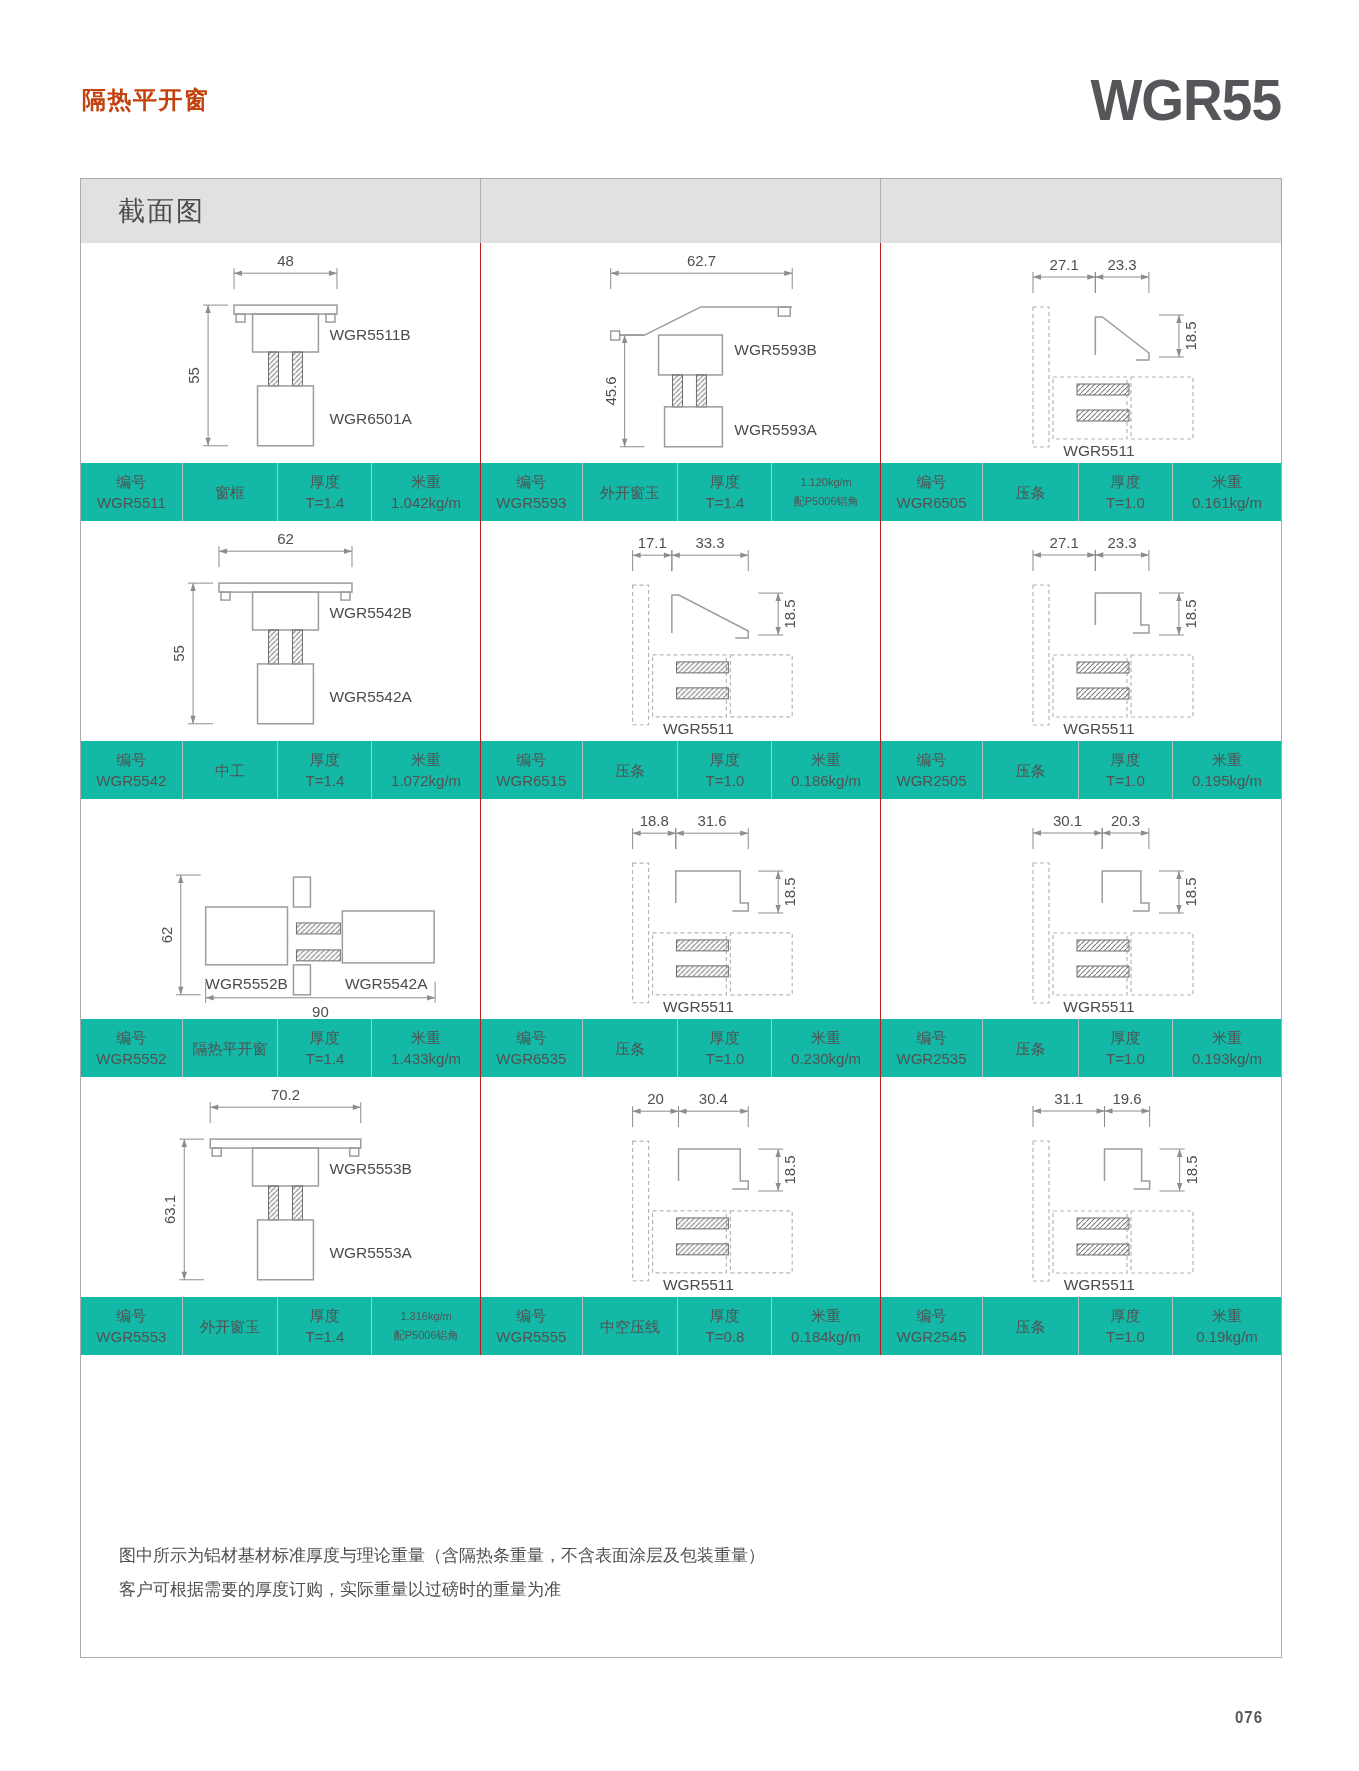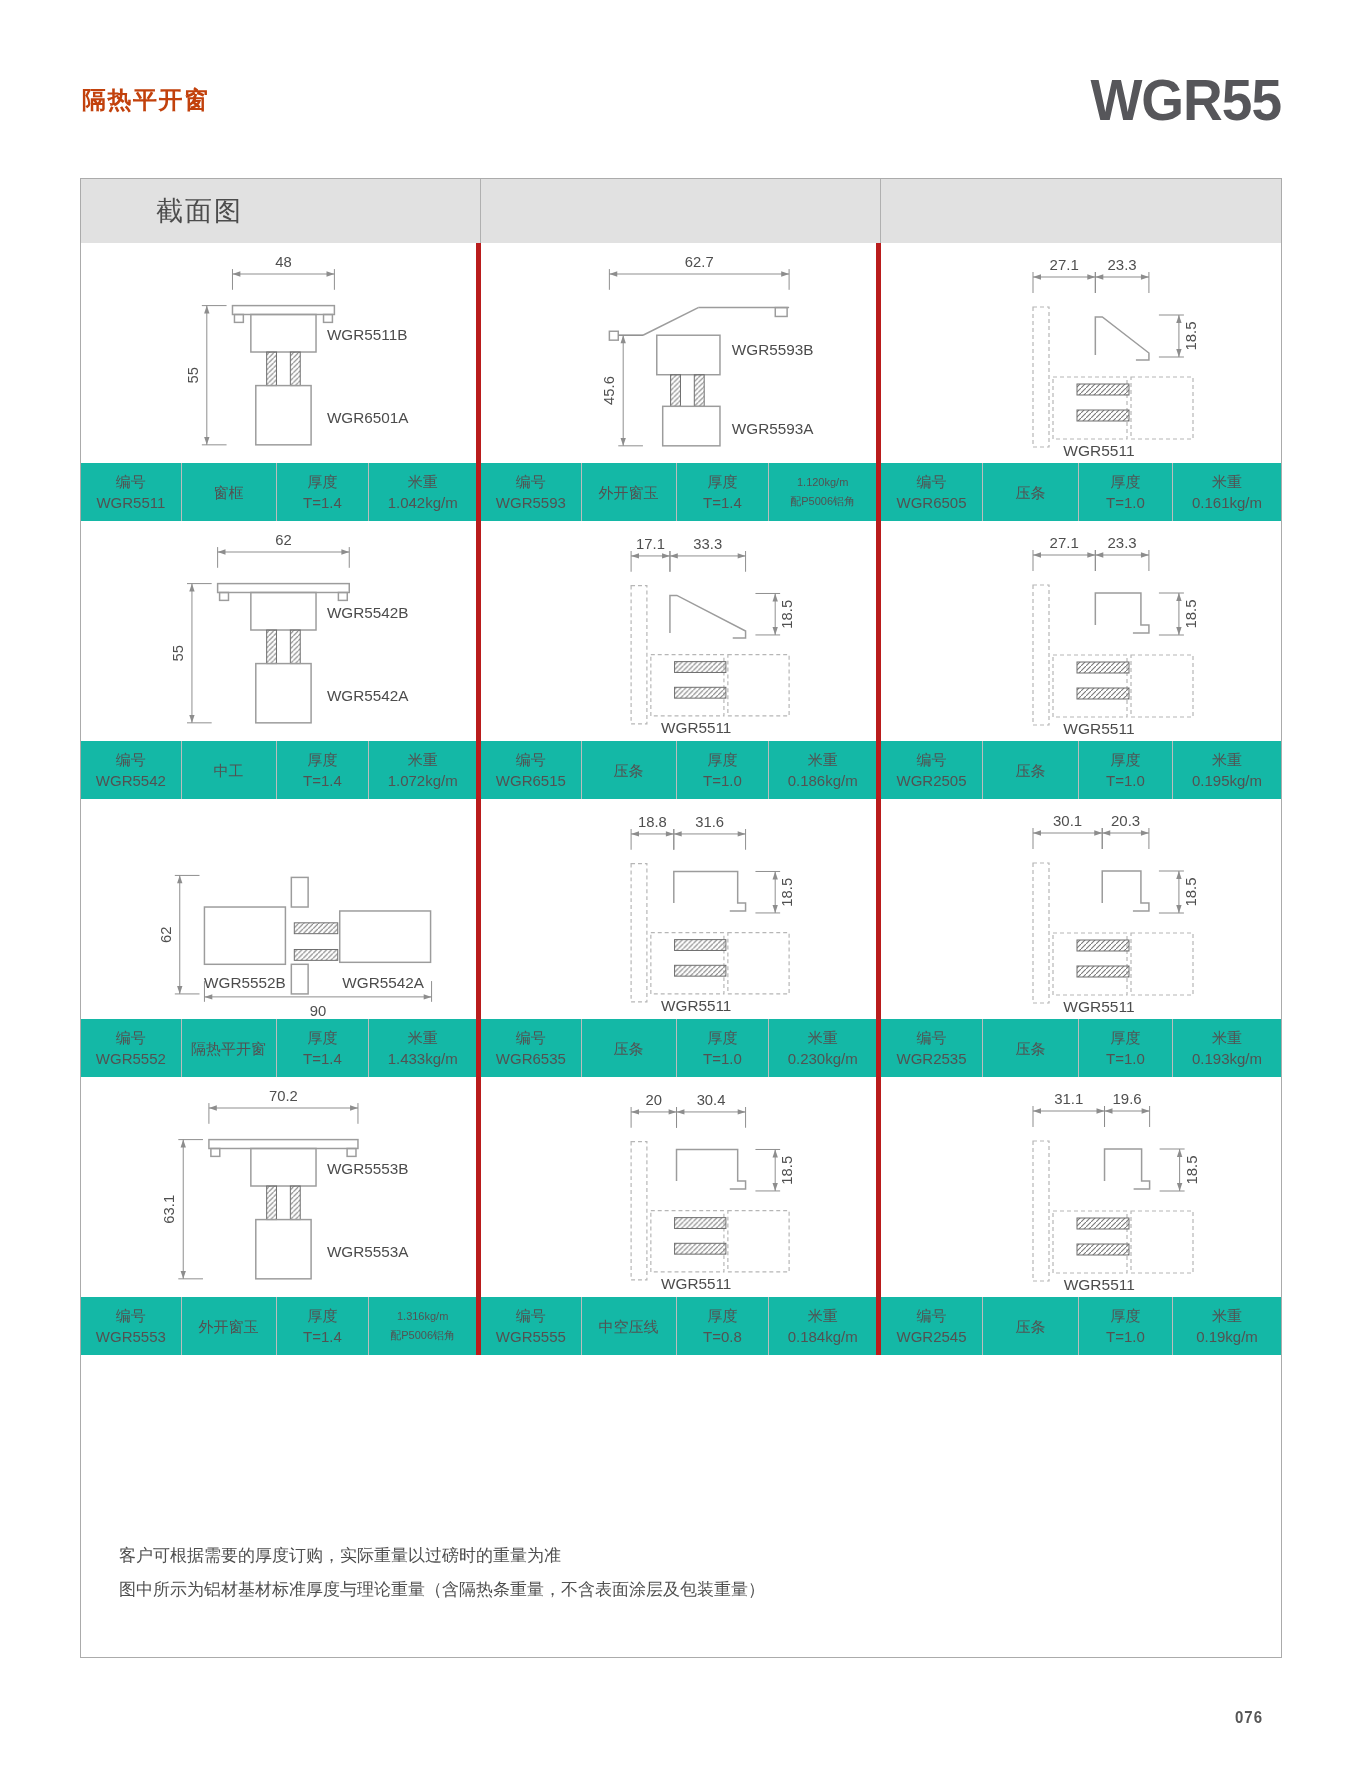--- a/index.html
+++ b/index.html
@@ -10,25 +10,25 @@
   }
   .header { position:absolute; left:82px; right:78px; top:58px; height:84px;
     display:flex; justify-content:space-between; align-items:center; }
   .page-title { font-size:24px; font-weight:700; color:#c2410c; letter-spacing:1.5px; }
   .model { font-size:55px; font-weight:800; color:#56565a; letter-spacing:-1px; transform:scaleY(1.04); }
 
   .sheet { position:absolute; left:80px; top:178px; width:1200px; border:1px solid #ababab; background:#fff; box-sizing:content-box; }
   .sheet-header { display:grid; grid-template-columns:1fr 1fr 1fr; height:64px; background:#e1e1e1; }
   .sheet-header-cell { display:flex; align-items:center; border-right:1px solid #b0b0b0; }
   .sheet-header-cell:last-child { border-right:none; }
-  .section-label { font-size:27px; color:#4c4c4c; padding-left:37px; letter-spacing:2px; font-weight:400;margin-left:38px; }
+  .section-label { font-size:27px; color:#4c4c4c; padding-left:37px; letter-spacing:2px; font-weight:400; }
 
   .draw-row { display:grid; grid-template-columns:1fr 1fr 1fr; }
   .draw-cell { height:220px; background:#fff; }
-  .bordered { border-right:5px solid #b91c1c; }
+  .bordered { border-right:1px solid #b91c1c; }
   .spec-row { display:grid; grid-template-columns:1fr 1fr 1fr; }
   .spec-group { height:58px; display:grid; grid-template-columns:25.5% 24% 23.5% 27%; background:#14b8a6; box-sizing:border-box; }
   .spec-cell { border-right:1px solid #bcbcbc; display:flex; flex-direction:column; justify-content:center; align-items:center; text-align:center; }
   .spec-cell.last { border-right:none; }
   .sh, .sv { font-size:15px; line-height:21px; color:#525252; }
   .svs { font-size:11px; line-height:19px; color:#525252; }
 
   .notes { height:302px; box-sizing:border-box; padding:184px 40px 0 38px; font-size:17px; line-height:34px; color:#4f4f4f; }
   .page-number { position:absolute; right:96px; top:1708px; font-size:15px; font-weight:700; color:#565656; letter-spacing:1px; transform:scaleY(1.15); }
 
@@ -667,19 +667,19 @@
             </div>
             <div class="spec-cell last">
               <div class="sh">米重</div>
               <div class="sv">0.19kg/m</div>
             </div>
           </div>
         </div>
       </div>
 
     <div class="notes">
+      <div>图中所示为铝材基材标准厚度与理论重量（含隔热条重量，不含表面涂层及包装重量）</div>
       <div>客户可根据需要的厚度订购，实际重量以过磅时的重量为准</div>
-      <div>图中所示为铝材基材标准厚度与理论重量（含隔热条重量，不含表面涂层及包装重量）</div>
     </div>
   </div>
 
   <div class="page-number">076</div>
 </div>
 
 </body></html>

